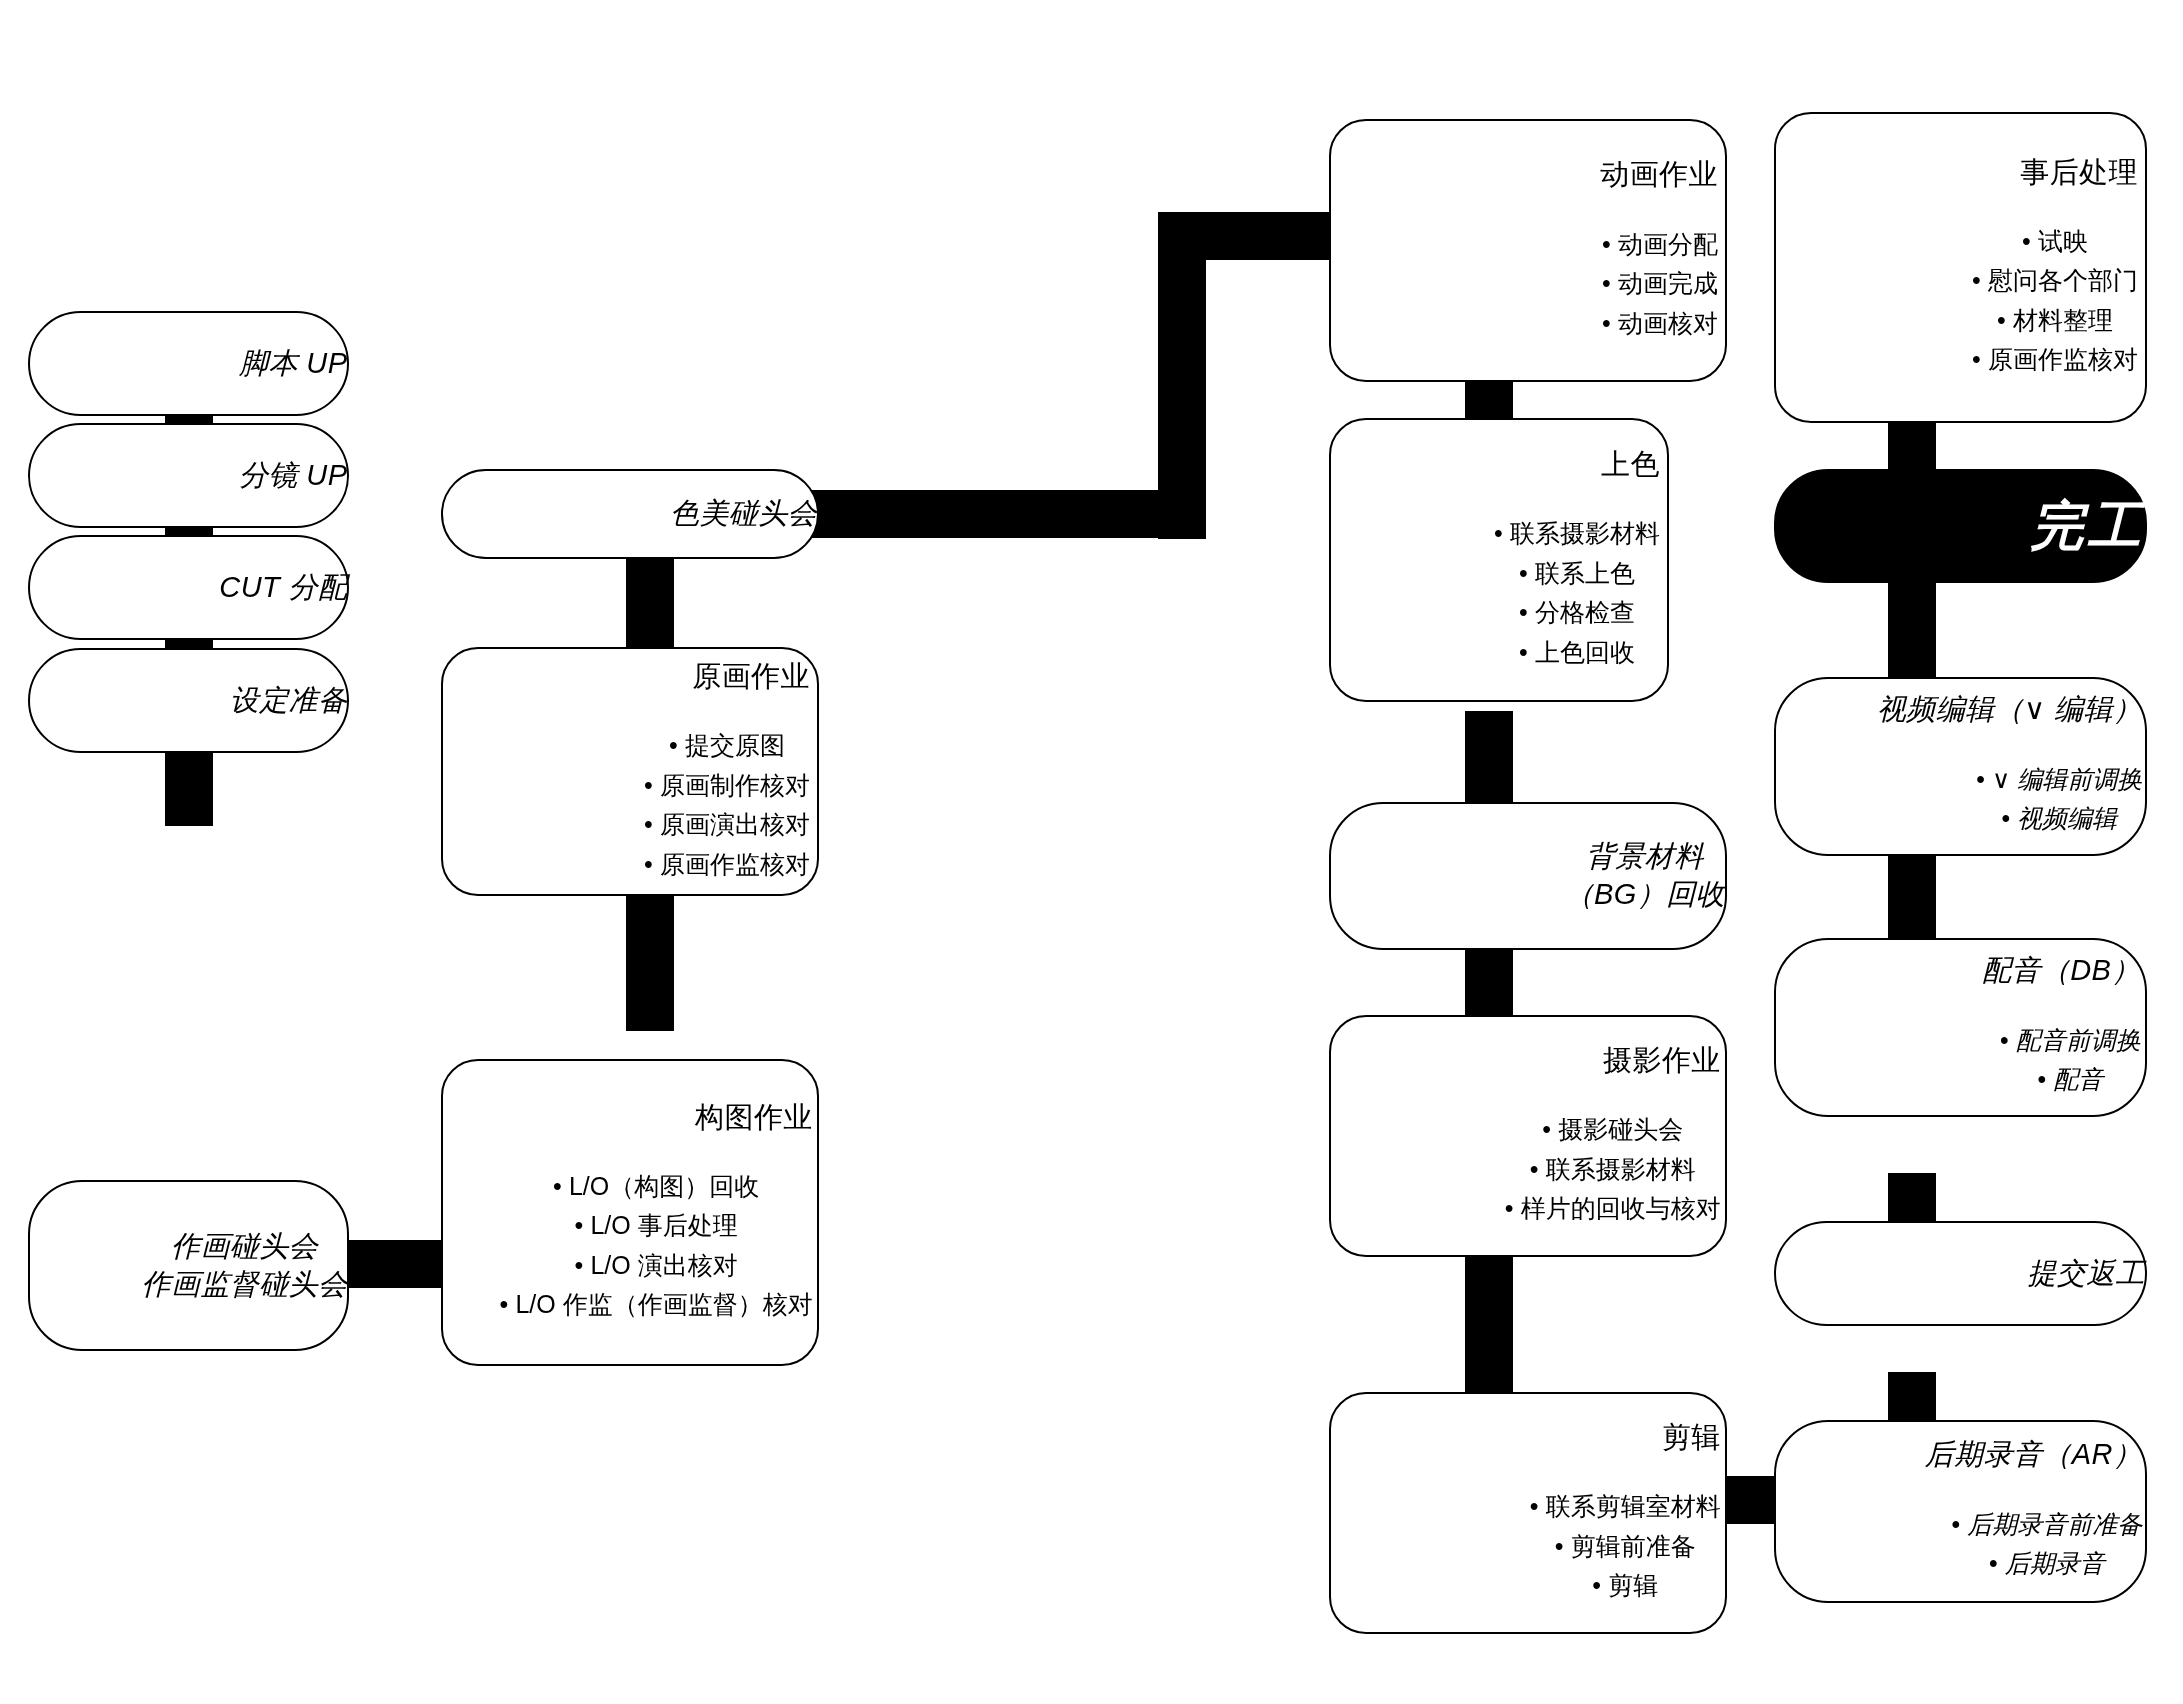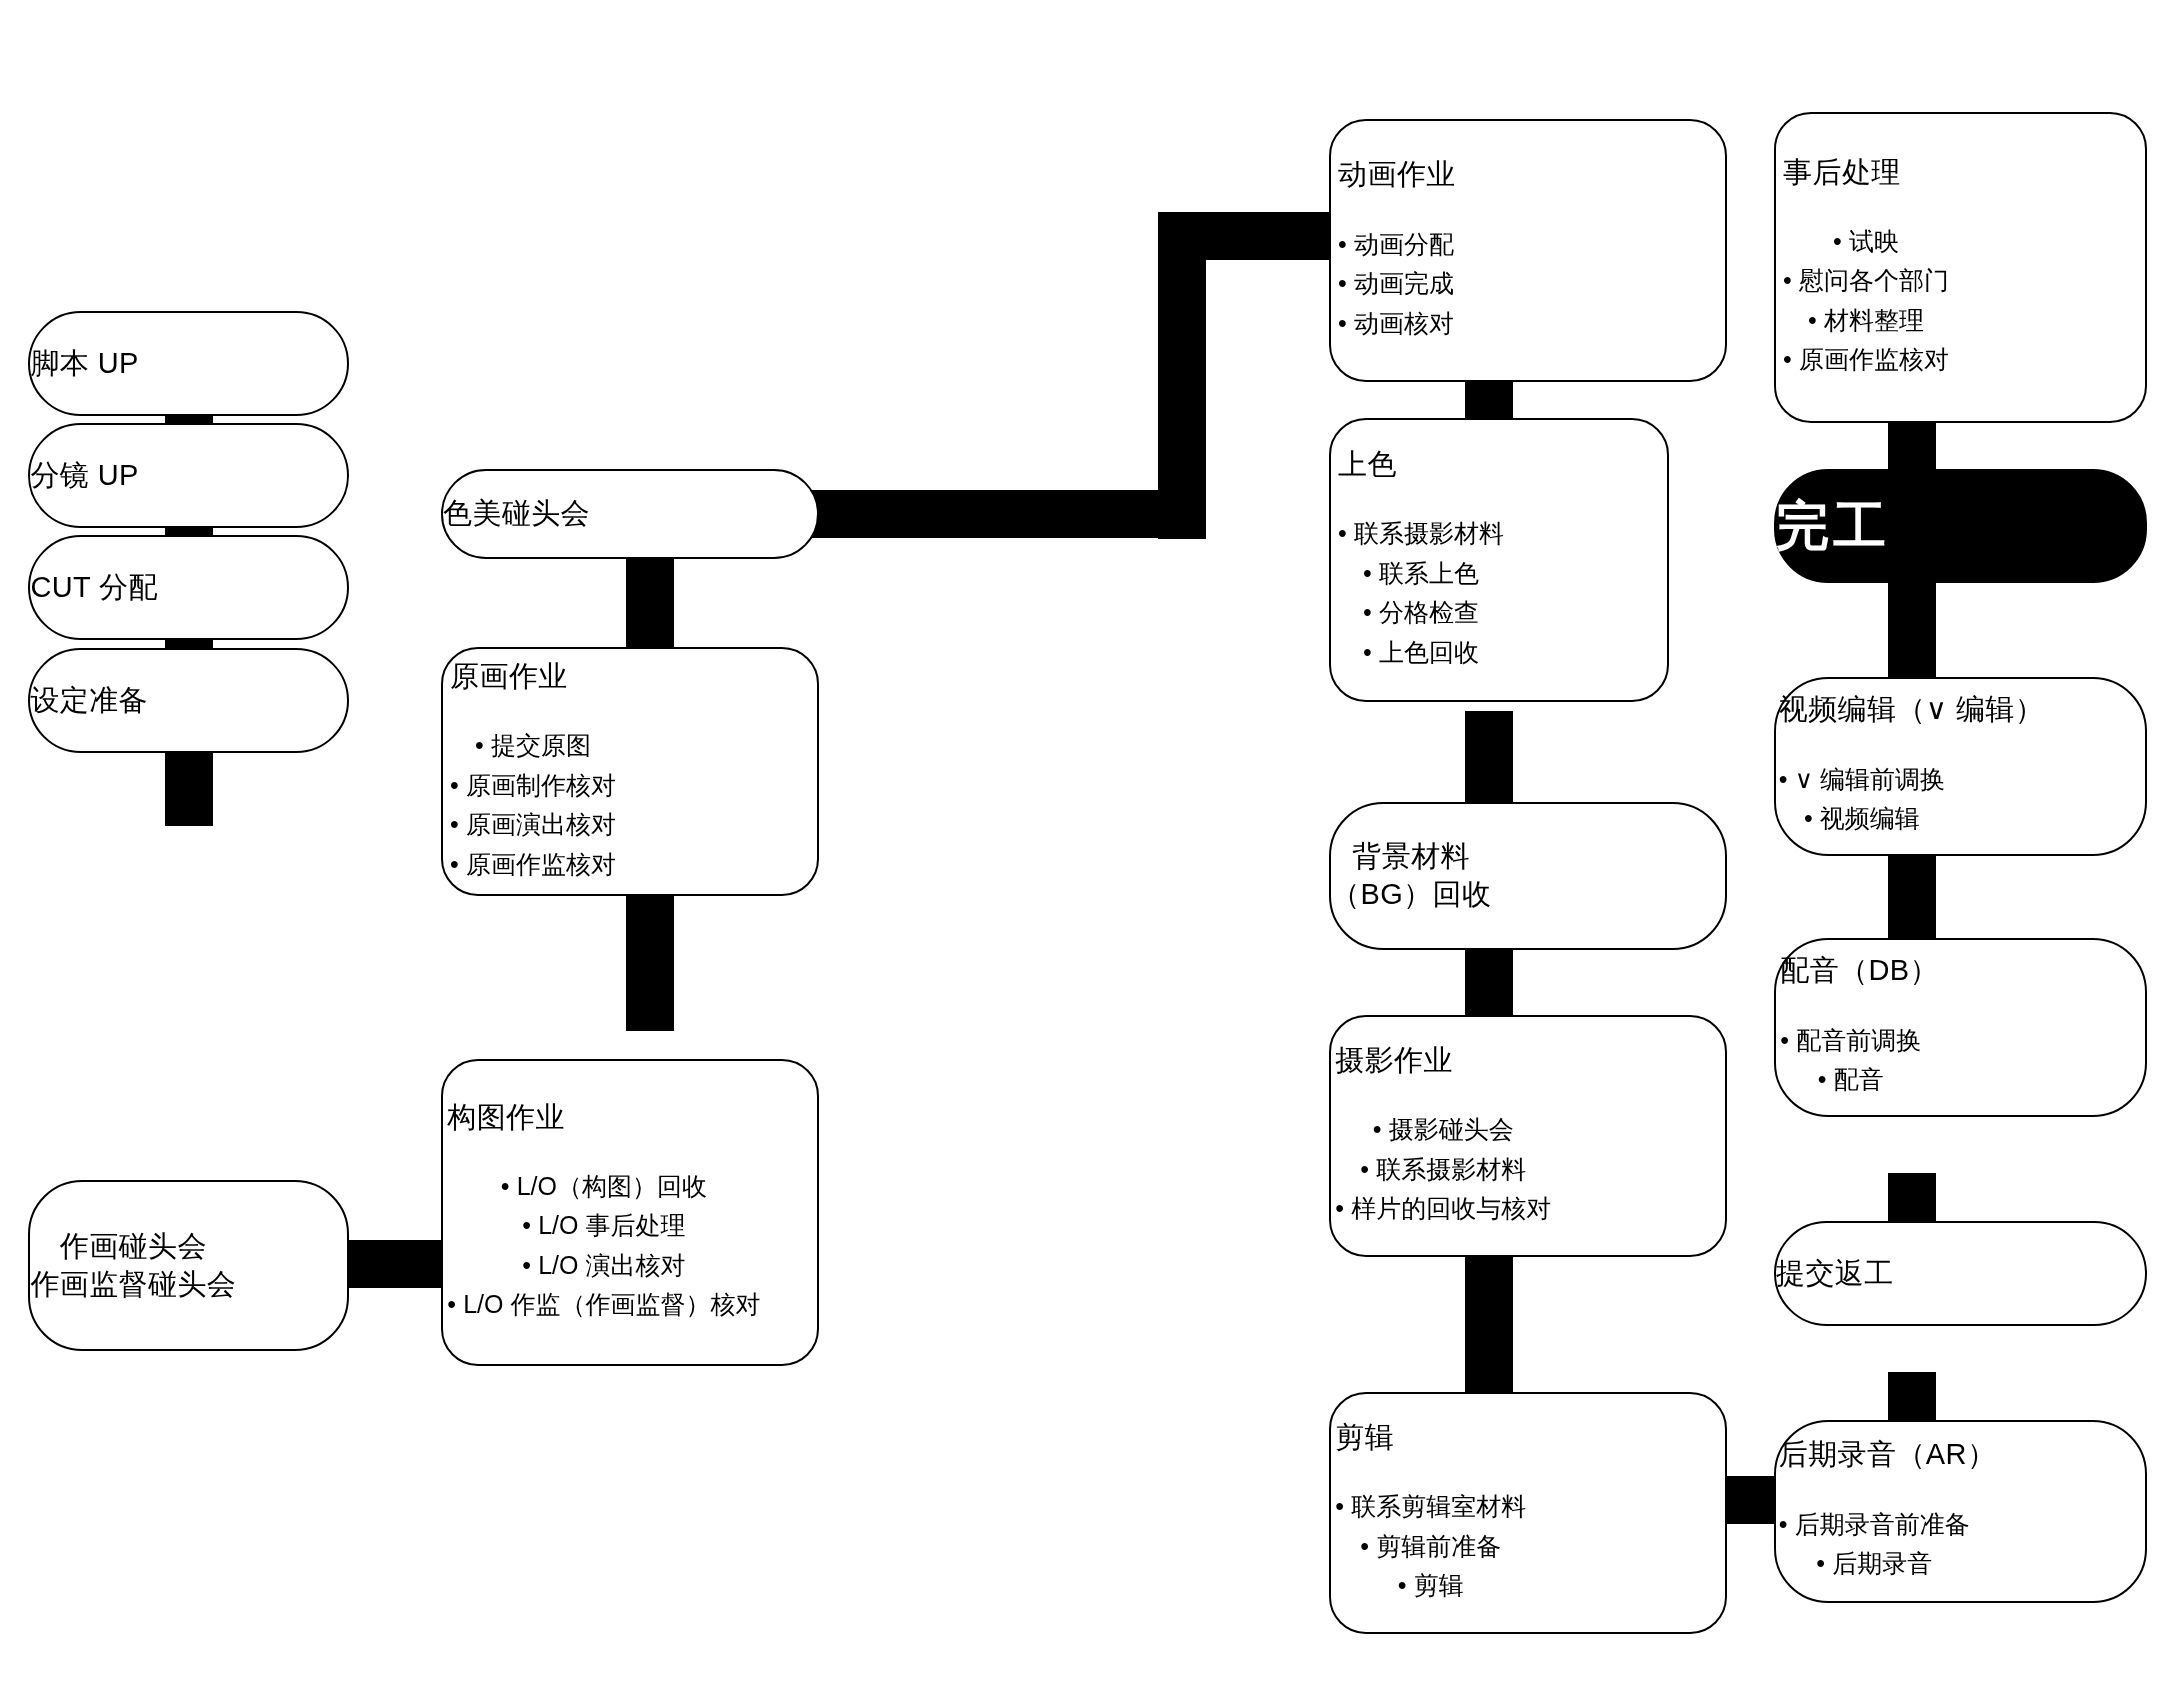--- a/index.html
+++ b/index.html
@@ -31,28 +31,28 @@
   }
 
   
   .node {
     position: absolute;
     box-sizing: border-box;
     background: #ffffff;
     border: 2.1px solid #000000;
     display: flex;
     flex-direction: column;
-    align-items: flex-start;
+    align-items: flex-end;
     justify-content: center;
     z-index: 5;
     color: #000000;
     text-align: center;
     gap: 25px;
   }
-  .node.pill   { border-radius: 54px; }
+  .node.pill   { border-radius: 54px; font-style: italic; }
   .node.rounded{ border-radius: 37px; }
 
   .node-title {
     font-size: 29px;
     line-height: 1.30;
     letter-spacing: 0.4px;
     white-space: pre-line;
     font-weight: 400;
   }
   .node-items {

